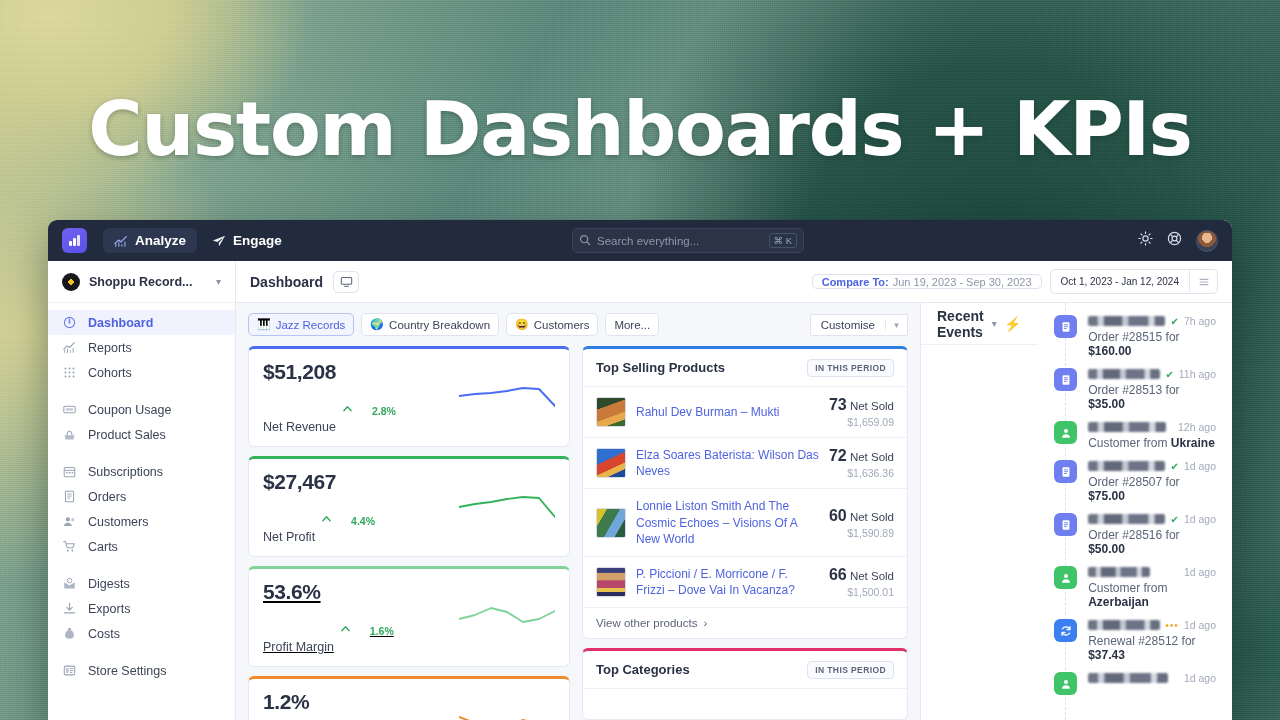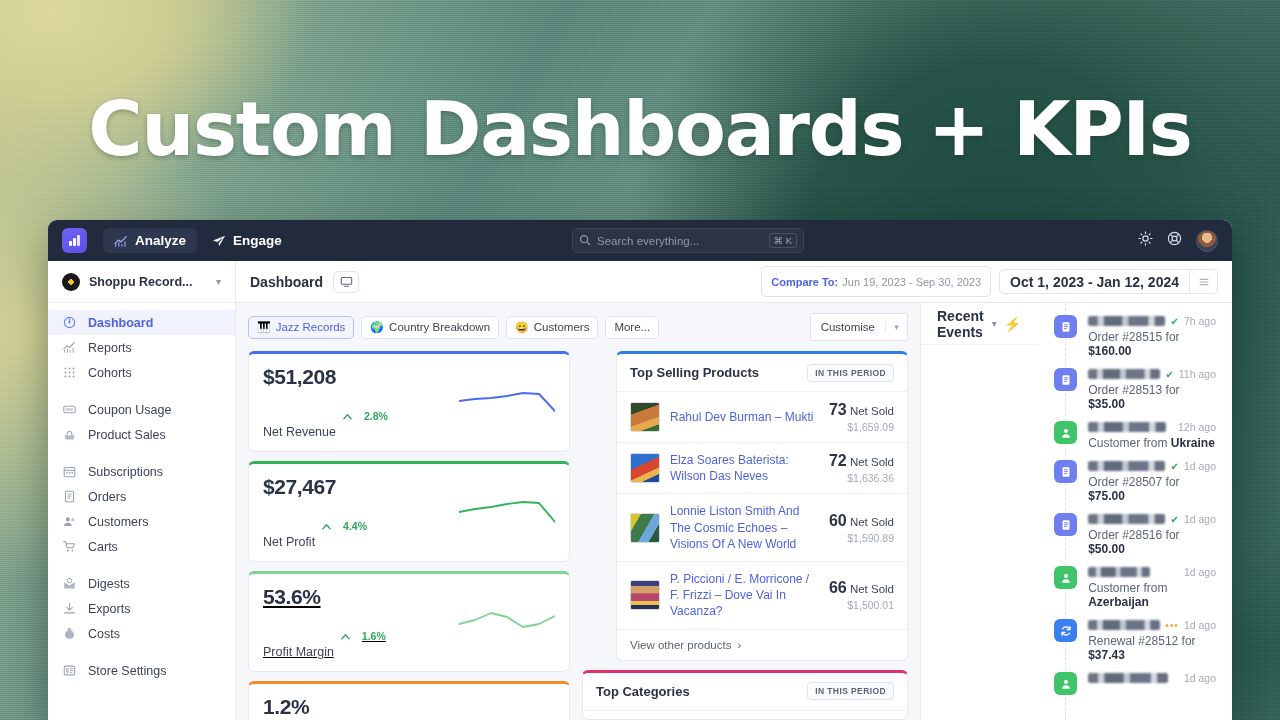--- a/index.html
+++ b/index.html
@@ -142,49 +142,49 @@
   }
   .page-title { font-size: 14px; font-weight: 700; color: #2b3246; }
   .icon-btn {
     width: 26px; height: 22px; margin-left: 10px;
     border: 1px solid #dfe3ee; border-radius: 5px;
     background: #fff; display: flex; align-items: center; justify-content: center;
     color: #5b6party; color: #5b6478;
   }
   .head-right { margin-left: auto; display: flex; align-items: center; gap: 8px; }
   .compare {
-    height: 31px; border: 1px solid #dfe3ee; border-radius: 5px;
+    height: 15px; border: 1px solid #dfe3ee; border-radius: 5px;
     background: #fff; display: flex; align-items: center;
     padding: 0 9px; font-size: 11px; color: #8d95a8;
   }
   .compare b { color: #4f63e0; font-weight: 700; margin-right: 4px; }
   .daterange {
     height: 25px; border: 1px solid #dfe3ee; border-radius: 5px;
     background: #fff; display: flex; align-items: center; overflow: hidden;
   }
-  .daterange .txt { padding: 0 10px; font-size: 14px; font-weight: 700; color: #2b3246; }
+  .daterange .txt { padding: 0 10px; font-size: 10px; font-weight: 400; color: #2b3246; }
   .daterange .ham {
     width: 28px; height: 100%; border-left: 1px solid #e6e9f2;
     display: flex; align-items: center; justify-content: center; color: #aab2c4;
   }
 
   .content { flex: 1; display: flex; min-height: 0; }
   .center { flex: 1; min-width: 0; padding: 10px 12px 0 12px; display: flex; flex-direction: column; }
 
   
   .chiprow { display: flex; align-items: center; gap: 7px; margin-bottom: 10px; }
   .chip {
     height: 23px; border: 1px solid #dfe3ee; border-radius: 5px;
     background: #fff; display: flex; align-items: center; gap: 5px;
     padding: 0 8px; font-size: 11.5px; color: #3c4458;
   }
   .chip.active { border-color: #b9c2f2; background: #f2f4fe; color: #4f63e0; }
   .chip .em { font-size: 11px; }
   .customise {
-    margin-left: auto; height: 28px; border: 1px solid #dfe3ee;
+    margin-left: auto; height: 22px; border: 1px solid #dfe3ee;
     border-radius: 2px; background: #fff; display: flex; align-items: center;
     overflow: hidden;
   }
   .customise .txt { padding: 0 10px; font-size: 11.5px; color: #3c4458; }
   .customise .cv { width: 22px; text-align: center; border-left: 1px solid #e6e9f2; color: #9aa3b6; font-size: 9px; }
 
   .cols { flex: 1; display: flex; gap: 12px; min-height: 0; }
   .col-kpi { width: 322px; flex: 0 0 322px; display: flex; flex-direction: column; gap: 9px; }
   .col-lists { flex: 1; min-width: 0; display: flex; flex-direction: column; gap: 9px; }
 
@@ -193,21 +193,21 @@
     background: #fff; border: 1px solid #e6e9f2; border-radius: 6px;
     border-top-width: 3px; border-top-style: solid;
     padding: 11px 14px 12px 14px;
     display: flex; align-items: center;
     flex: 0 0 66px;
   }
   .kpi-left { flex: 1; min-width: 0; }
   .kpi-val { font-size: 21px; font-weight: 700; color: #2b3246; letter-spacing: -.4px; }
   .kpi-sub { display: flex; align-items: center; gap: 7px; margin-top: 4px; }
   .kpi-label { font-size: 12.5px; color: #3c4458; margin-top: 32px; }
-  .kpi-delta { font-size: 10.5px; font-weight: 700; display: flex; align-items: center; gap: 12px; }
+  .kpi-delta { font-size: 10.5px; font-weight: 700; display: flex; align-items: flex-start; gap: 20px; }
   .kpi-delta.up { color: #2fa85c; }
   .kpi-delta.down { color: #e0435a; }
   .spark { width: 96px; flex: 0 0 96px; height: 34px; }
 
   
   .panel {
     background: #fff; border: 1px solid #e6e9f2; border-radius: 6px;
     border-top-width: 3px; border-top-style: solid;
     display: flex; flex-direction: column; overflow: hidden;
   }
@@ -632,21 +632,21 @@
                 </div>
                 <svg class="spark" viewBox="0 0 96 34" preserveAspectRatio="none">
                     <path d="M0.0 7.0 L16.0 13.0 L32.0 18.0 L48.0 16.0 L64.0 10.0 L80.0 14.0 L96.0 26.0" fill="none" stroke="#f08a2a" stroke-width="1.9" stroke-linecap="round" stroke-linejoin="round"></path>
                   </svg>
               </div>
 
             </div>
 
             <div class="col-lists">
 
-              <div class="panel" style="flex: 0 0 auto; border-top-color: rgb(46, 125, 224); margin-left: 34px;">
+              <div class="panel" style="flex: 0 0 auto; border-top-color: rgb(46, 125, 224);">
                 <div class="panel-head">
                   <span class="panel-title">Top Selling Products</span>
                   <span class="pill">IN THIS PERIOD</span>
                 </div>
 
                 <div class="prow">
                   <span class="thumb" style="background:linear-gradient(160deg,#2f4a2a 0 30%,#c97a3a 31% 62%,#e8a94e 63% 82%,#3c6b2e 83%);"></span>
                   <span class="pname">Rahul Dev Burman – Mukti</span>
                   <span class="pright">
                     <span class="psold"><b>73</b> <span>Net Sold</span></span>

